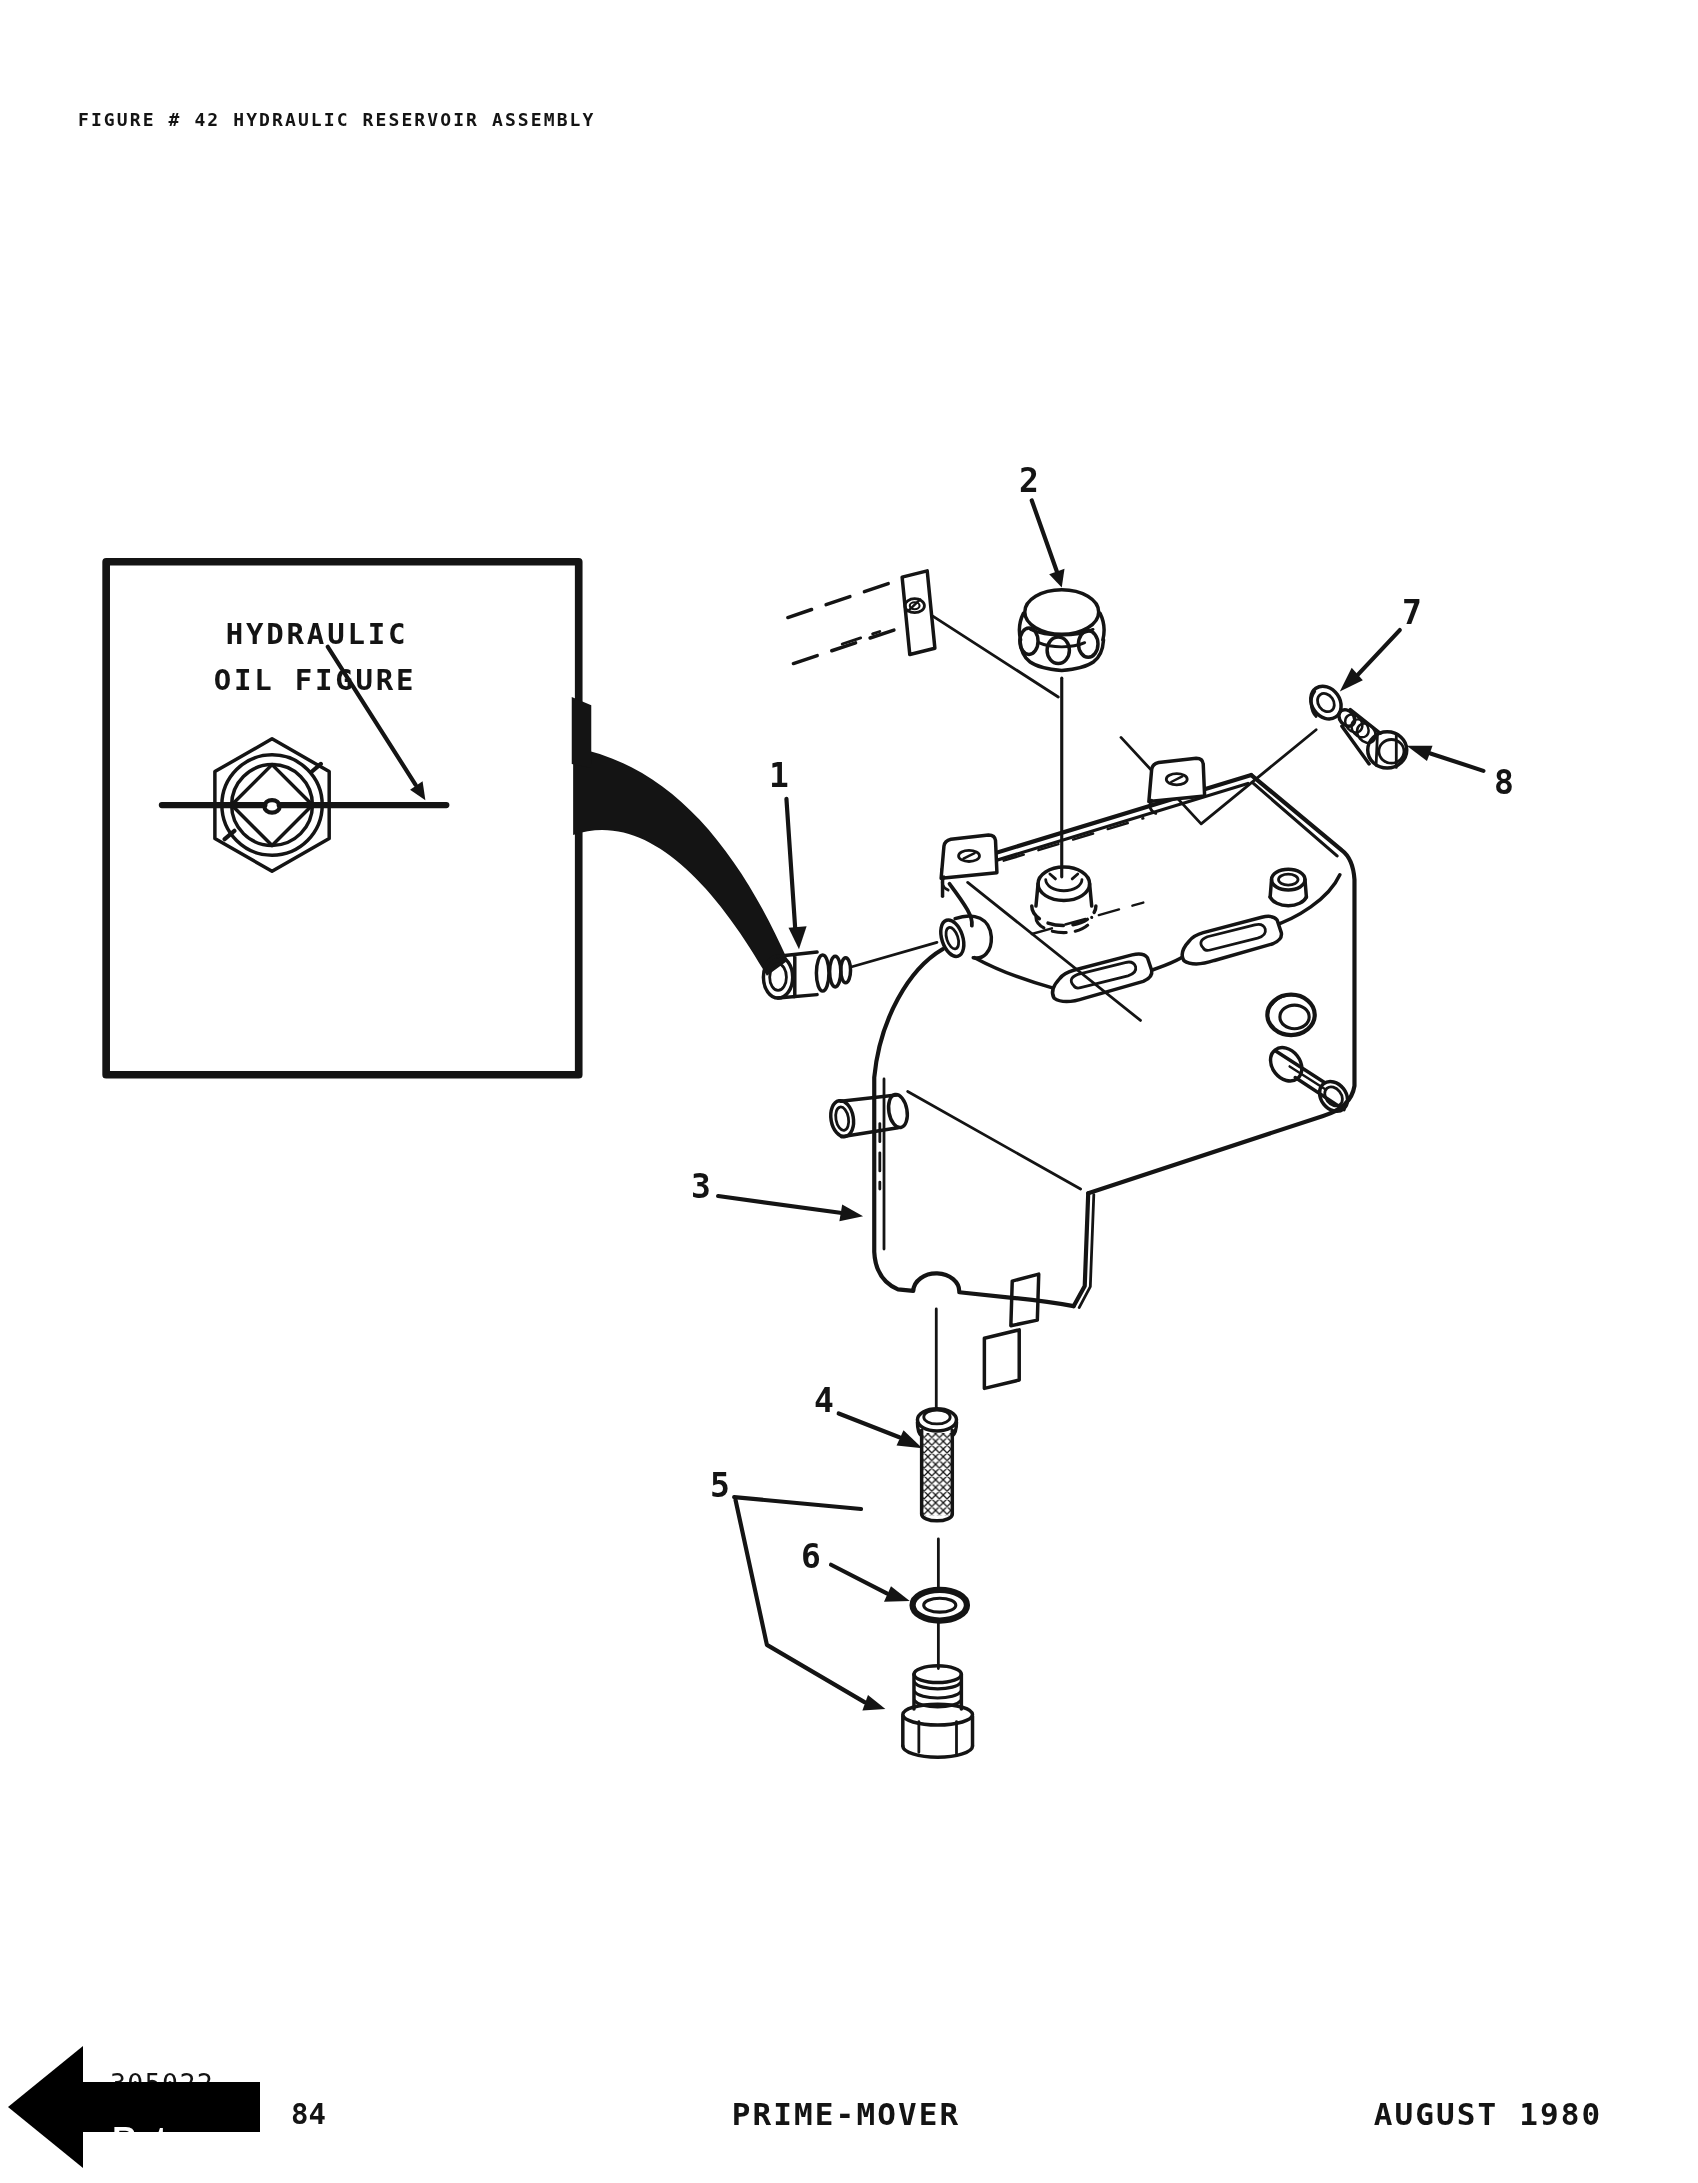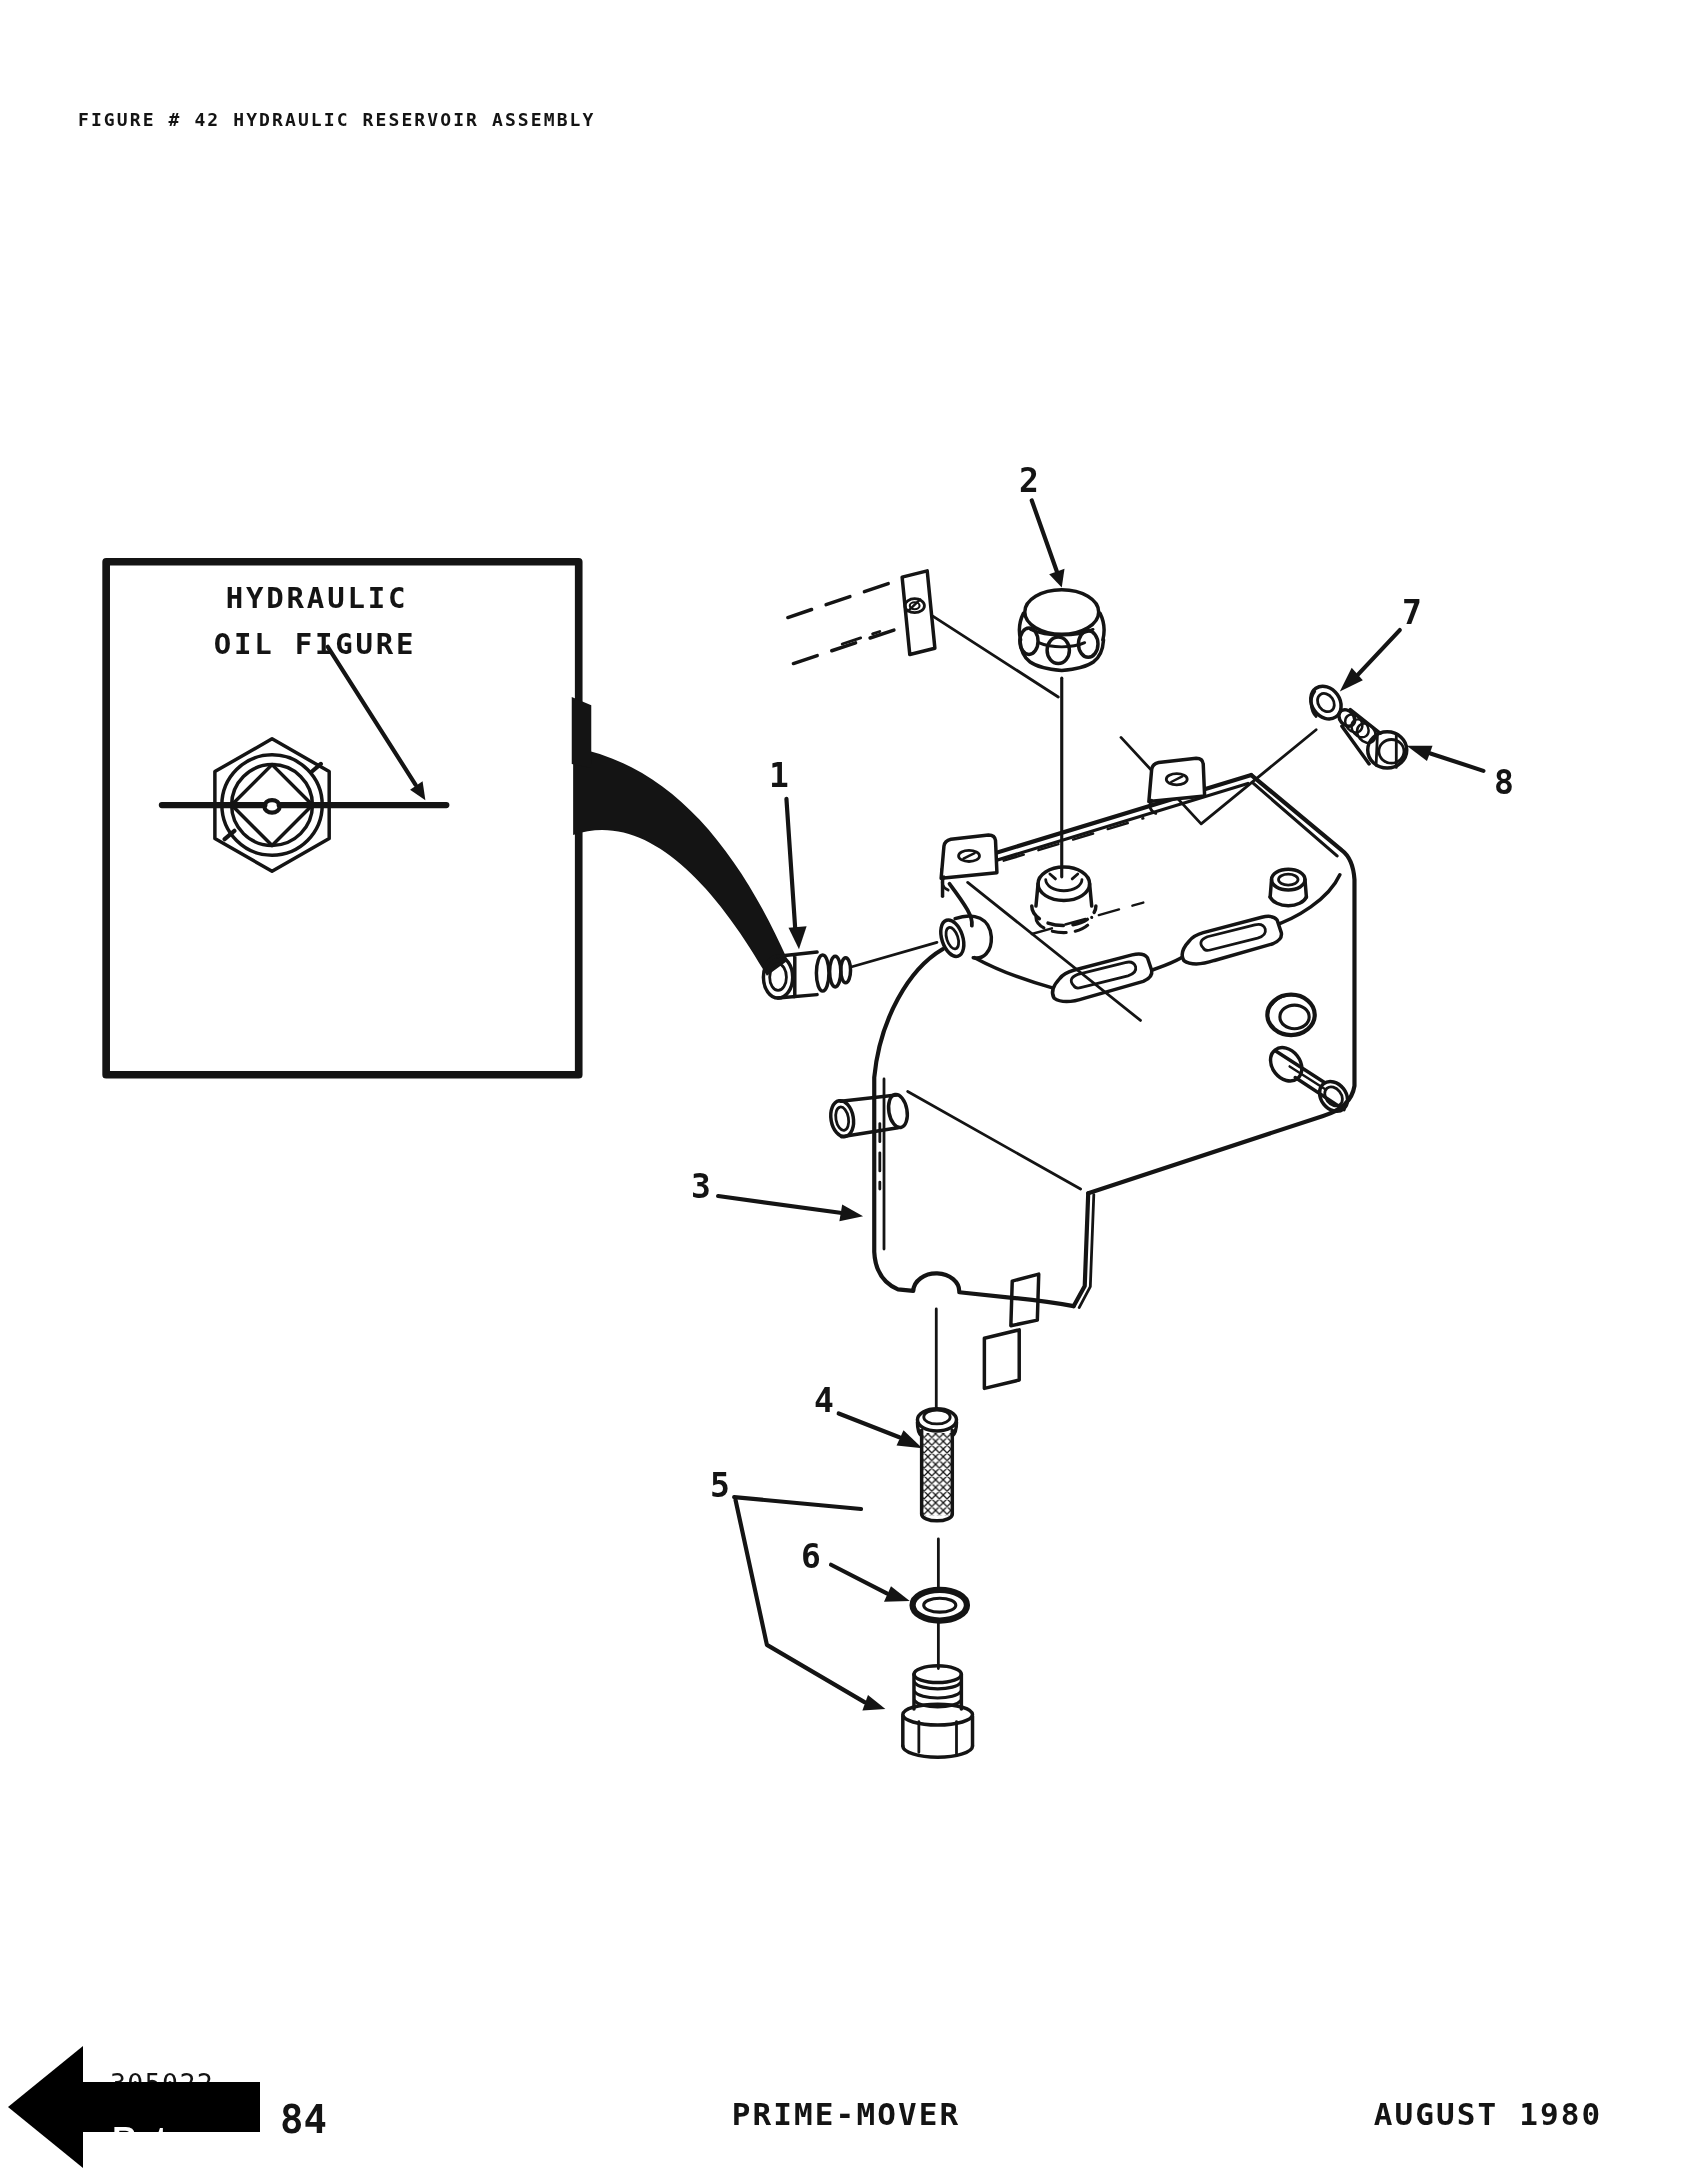--- a/index.html
+++ b/index.html
@@ -5,25 +5,25 @@
   html,body{margin:0;padding:0;}
   body{
     width:1699px;height:2183px;position:relative;overflow:hidden;
     background:#ffffff;
     font-family:"DejaVu Sans Mono", monospace;
     color:#141414;
   }
   .abs{position:absolute;}
   .ctr{transform:translate(-50%,-50%);white-space:nowrap;}
   #title{left:78px;top:109px;font-size:18px;letter-spacing:2.1px;font-weight:bold;}
-  .inset-label{font-size:29px;letter-spacing:2.8px;font-weight:bold;}
+  .inset-label{font-size:29px;letter-spacing:2.8px;font-weight:bold;margin-top:36px;}
   .num{font-size:33px;font-weight:bold;}
   .footer-text{font-size:31px;letter-spacing:2.1px;font-weight:bold;}
   #doc-code{left:110px;top:2068px;font-size:26.5px;letter-spacing:1.4px;z-index:1;}
-  #page-num{left:280px;top:2097px;font-size:39px;z-index:3;}
+  #page-num{left:291px;top:2097px;font-size:29px;z-index:3;}
   #svgroot{left:0;top:0;z-index:2;}
   #return-btn{
     left:0;top:2042px;width:335px;height:132px;z-index:4;cursor:pointer;
     background:transparent;border:none;
   }
   #return-banner{
     position:absolute;left:77px;top:40px;width:183px;height:50px;
     background:#000;
   }
   #return-tri{

